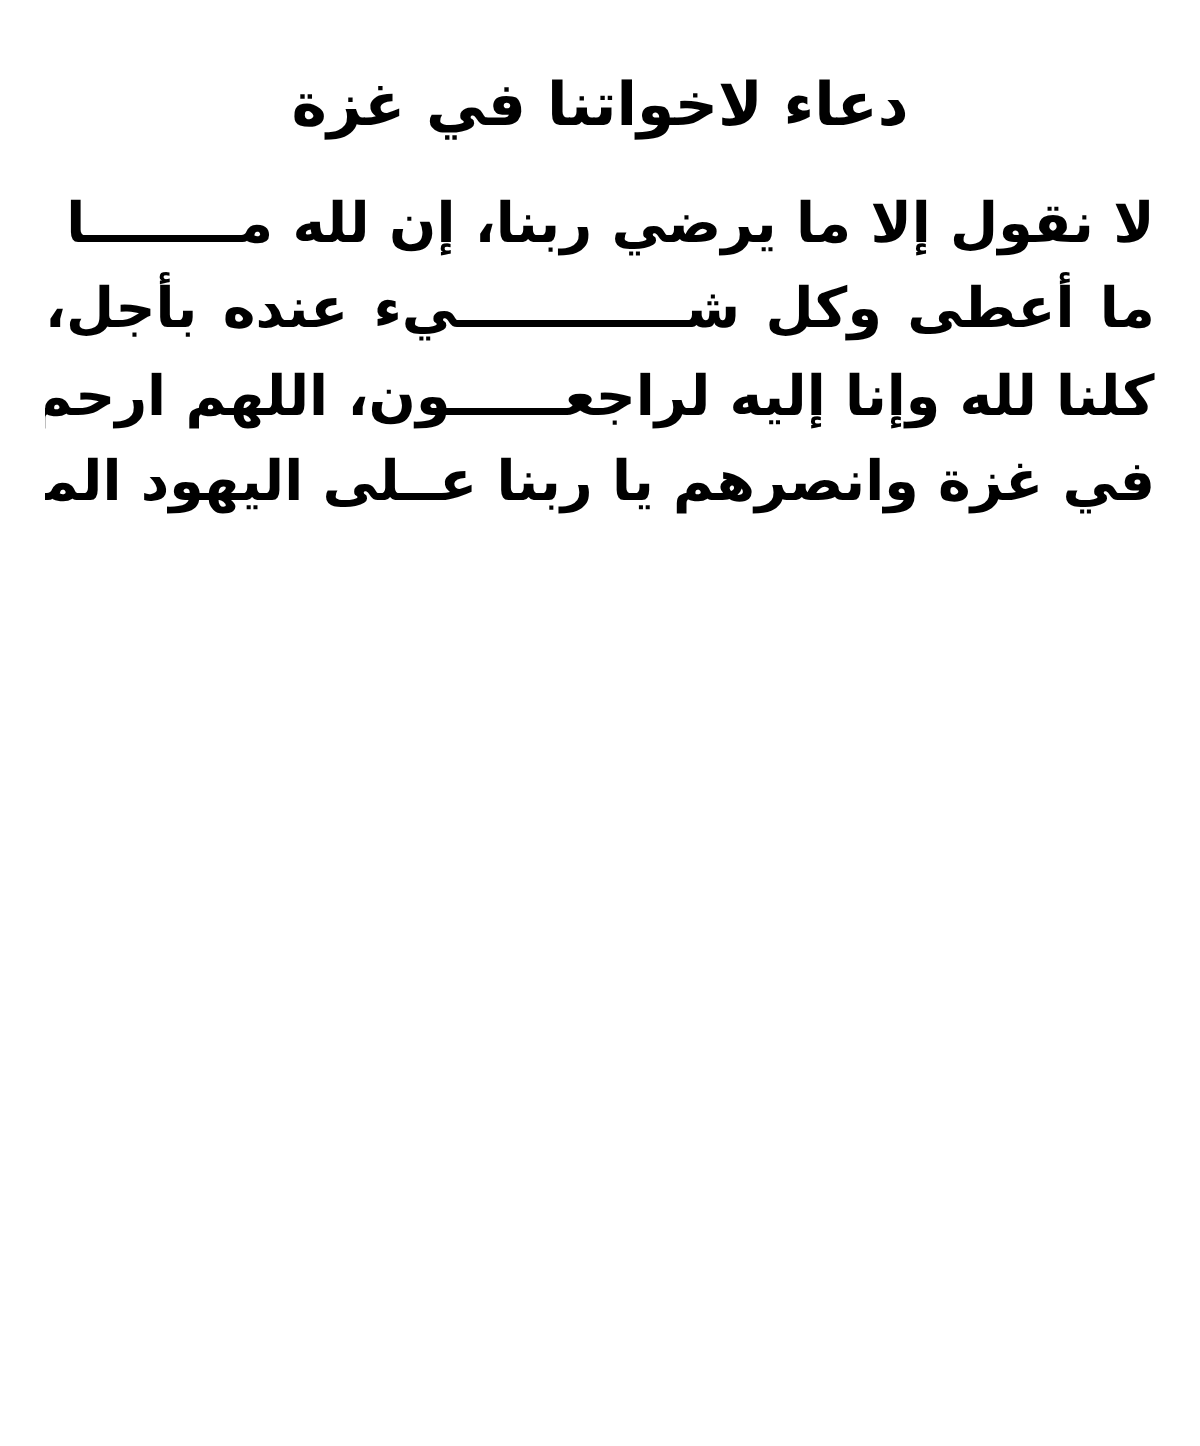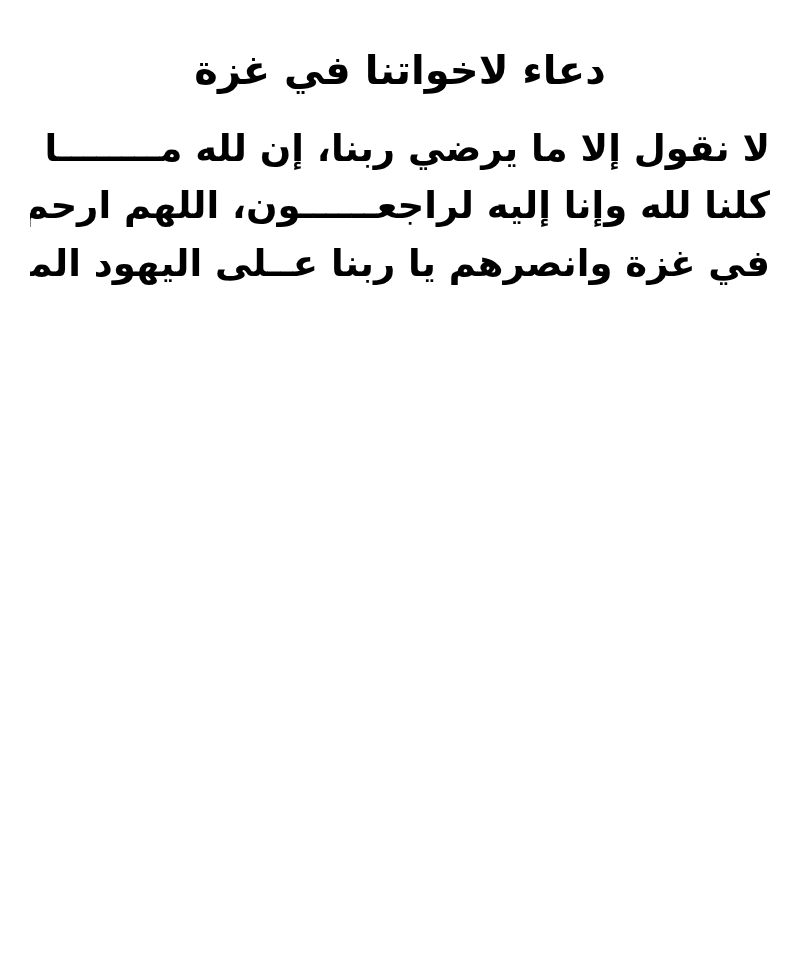--- a/index.html
+++ b/index.html
@@ -46,17 +46,18 @@
 </style>
 </head>
 <body>
 
 <div class="page">
 
   <h1 class="title">دعاء لاخواتنا في غزة</h1>
 
   <div class="prayer-body">
     <div class="prayer-line">لا نقول إلا ما يرضي ربنا، إن لله مــــــــا أخذ وله</div>
+    <div class="prayer-line">ما أعطى وكل شــــــــــــيء عنده بأجل،</div>
     <div class="prayer-line">كلنا لله وإنا إليه لراجعــــــون، اللهم ارحم إخواننا</div>
     <div class="prayer-line">في غزة وانصرهم يا ربنا عــلى اليهود المعتدين</div>
   </div>
 
 </div>
 
 </body></html>

